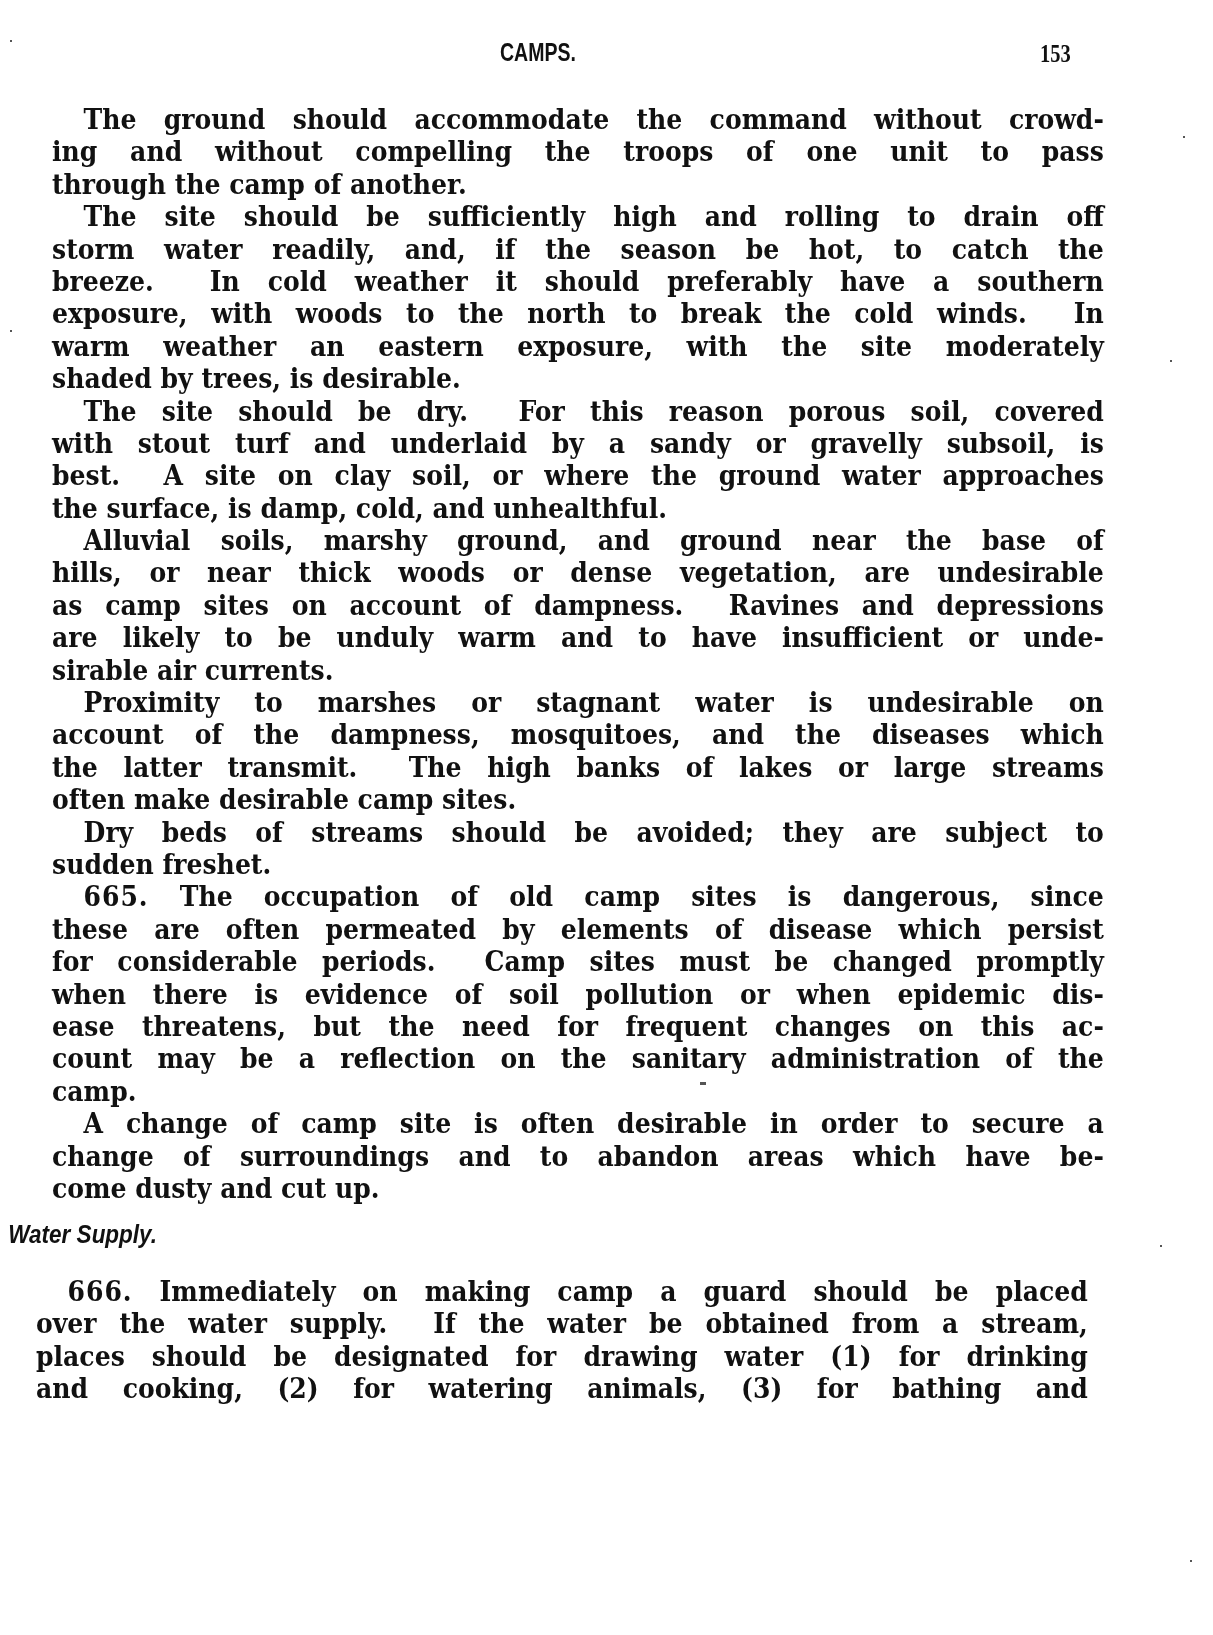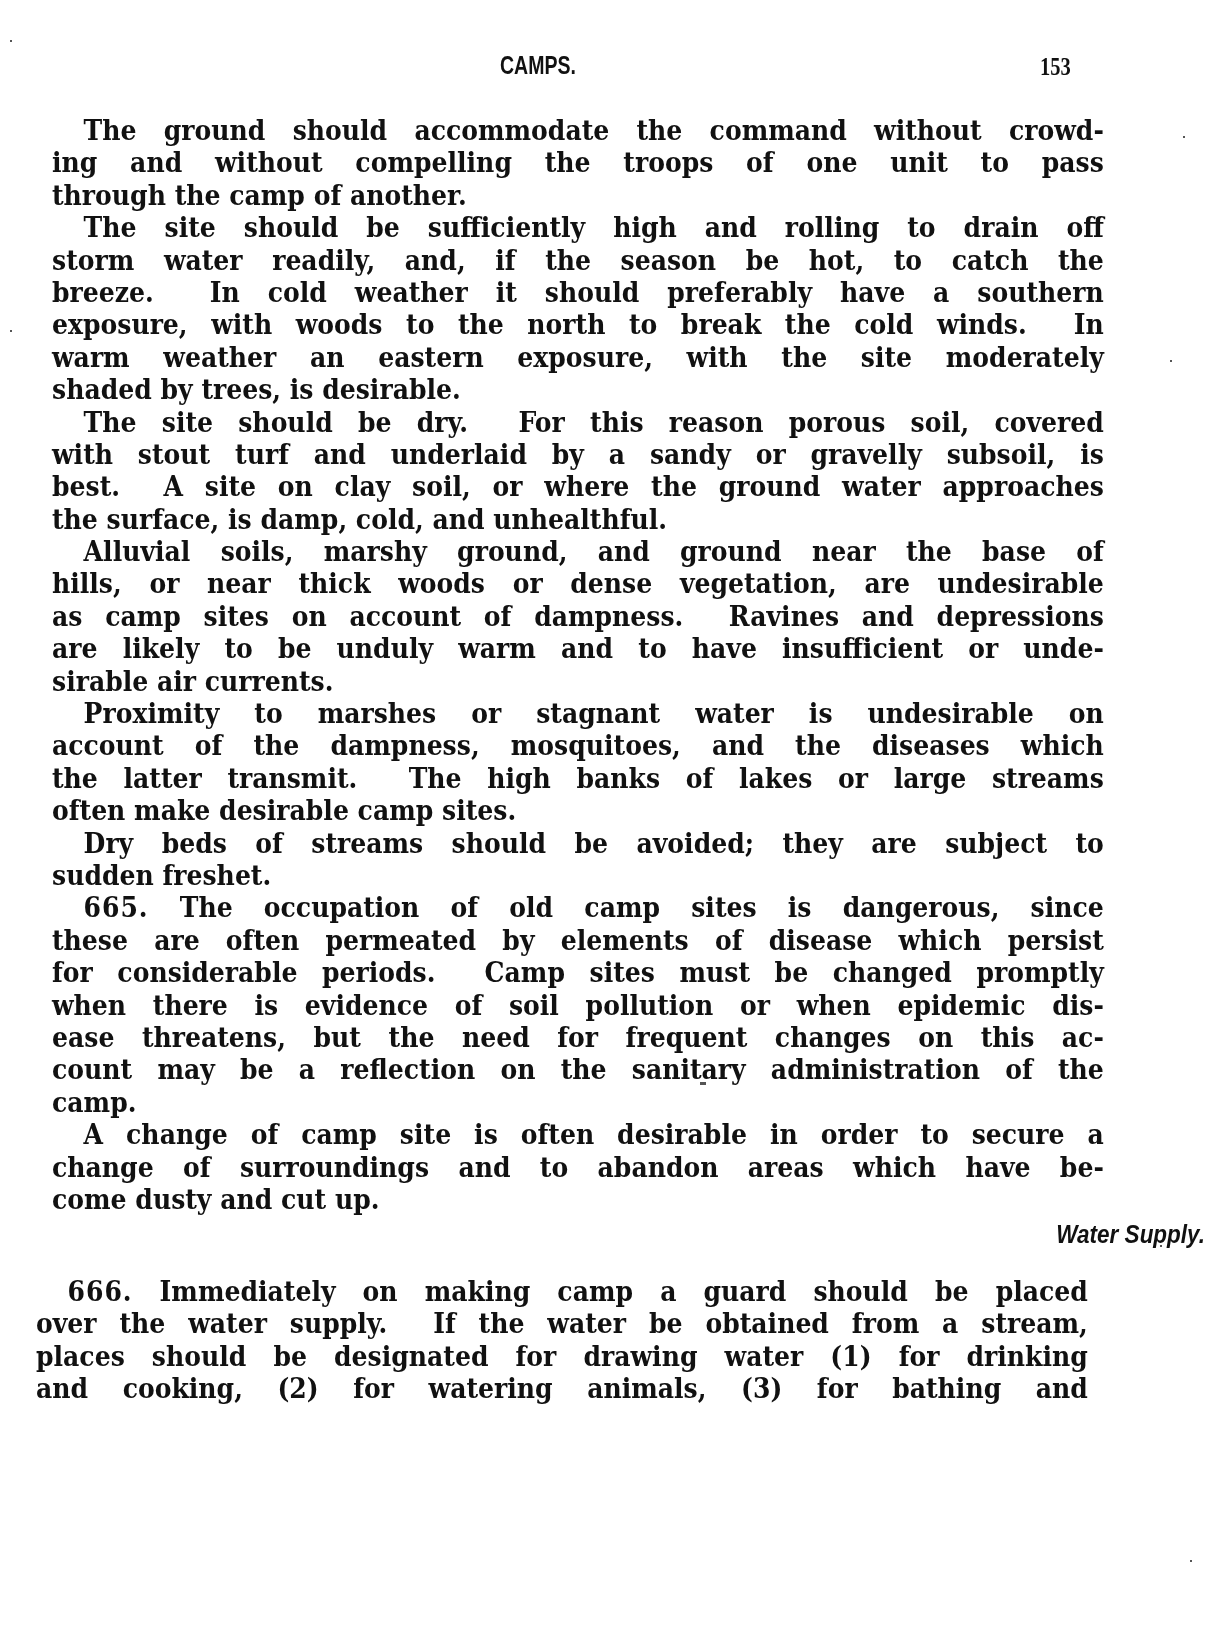--- a/index.html
+++ b/index.html
@@ -10,21 +10,21 @@
     body {
       width: 1213px;
       height: 1635px;
       position: relative;
       overflow: hidden;
       color: #111111;
       font-family: "DejaVu Serif", "Liberation Serif", serif;
     }
     .header {
       position: absolute;
-      top: 51px;
+      top: 38px;
       left: 0;
       width: 1213px;
       height: 40px;
     }
     .running-head {
       position: absolute;
       left: 500px;
       top: 0;
       font-family: "Liberation Sans", sans-serif;
       font-weight: bold;
@@ -41,21 +41,20 @@
       font-weight: bold;
       font-size: 25px;
       transform: scaleX(0.82);
       transform-origin: left top;
     }
     .body-text {
       position: absolute;
       left: 52px;
       top: 104px;
       width: 1052px;
-      margin-top: 11px;
     }
     .line {
       display: block;
       height: 32.4px;
       line-height: 32.4px;
       font-family: "DejaVu Serif", serif;
       font-weight: bold;
       font-size: 27px;
       white-space: nowrap;
       text-align: justify;
@@ -73,21 +72,21 @@
     }
     .para-num {
       font-weight: bold;
       letter-spacing: 1px;
     }
     .section-heading {
       position: absolute;
       left: 0;
       width: 1213px;
       top: 1220px;
-      text-align: right;
+      text-align: left;
       font-family: "Liberation Sans", sans-serif;
       font-weight: bold;
       font-style: italic;
       font-size: 25px;
     }
     .section-heading span {
       display: inline-block;
       transform: scaleX(0.9);
       margin-left: 0px;
     }

